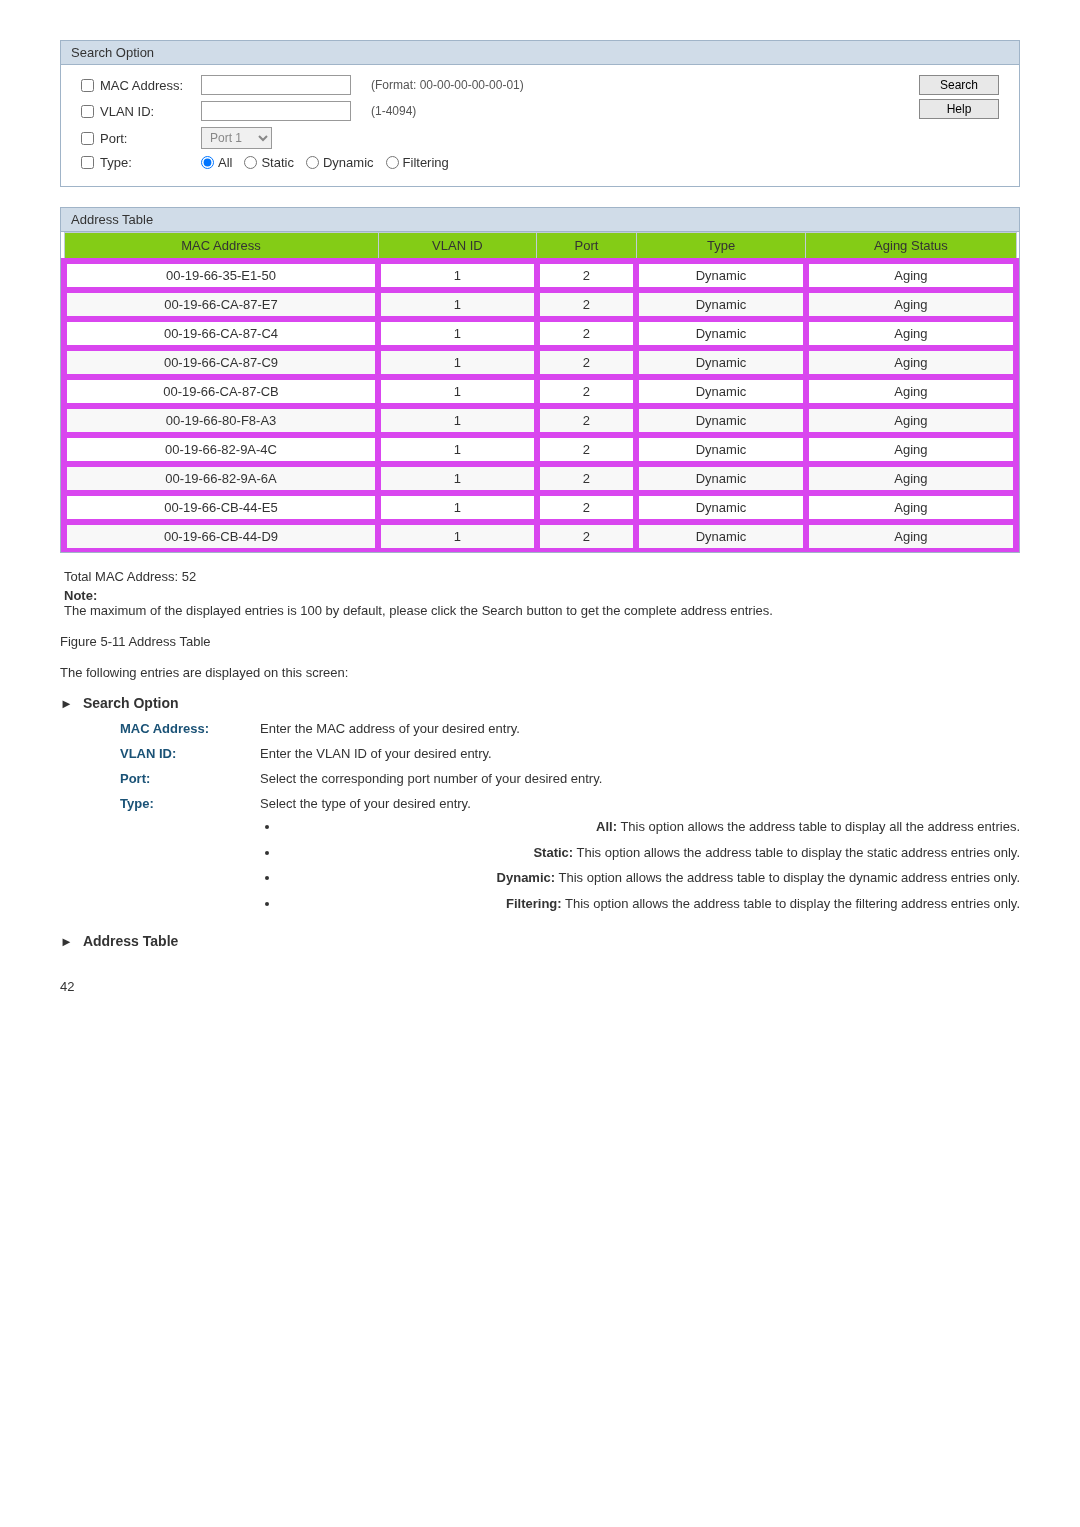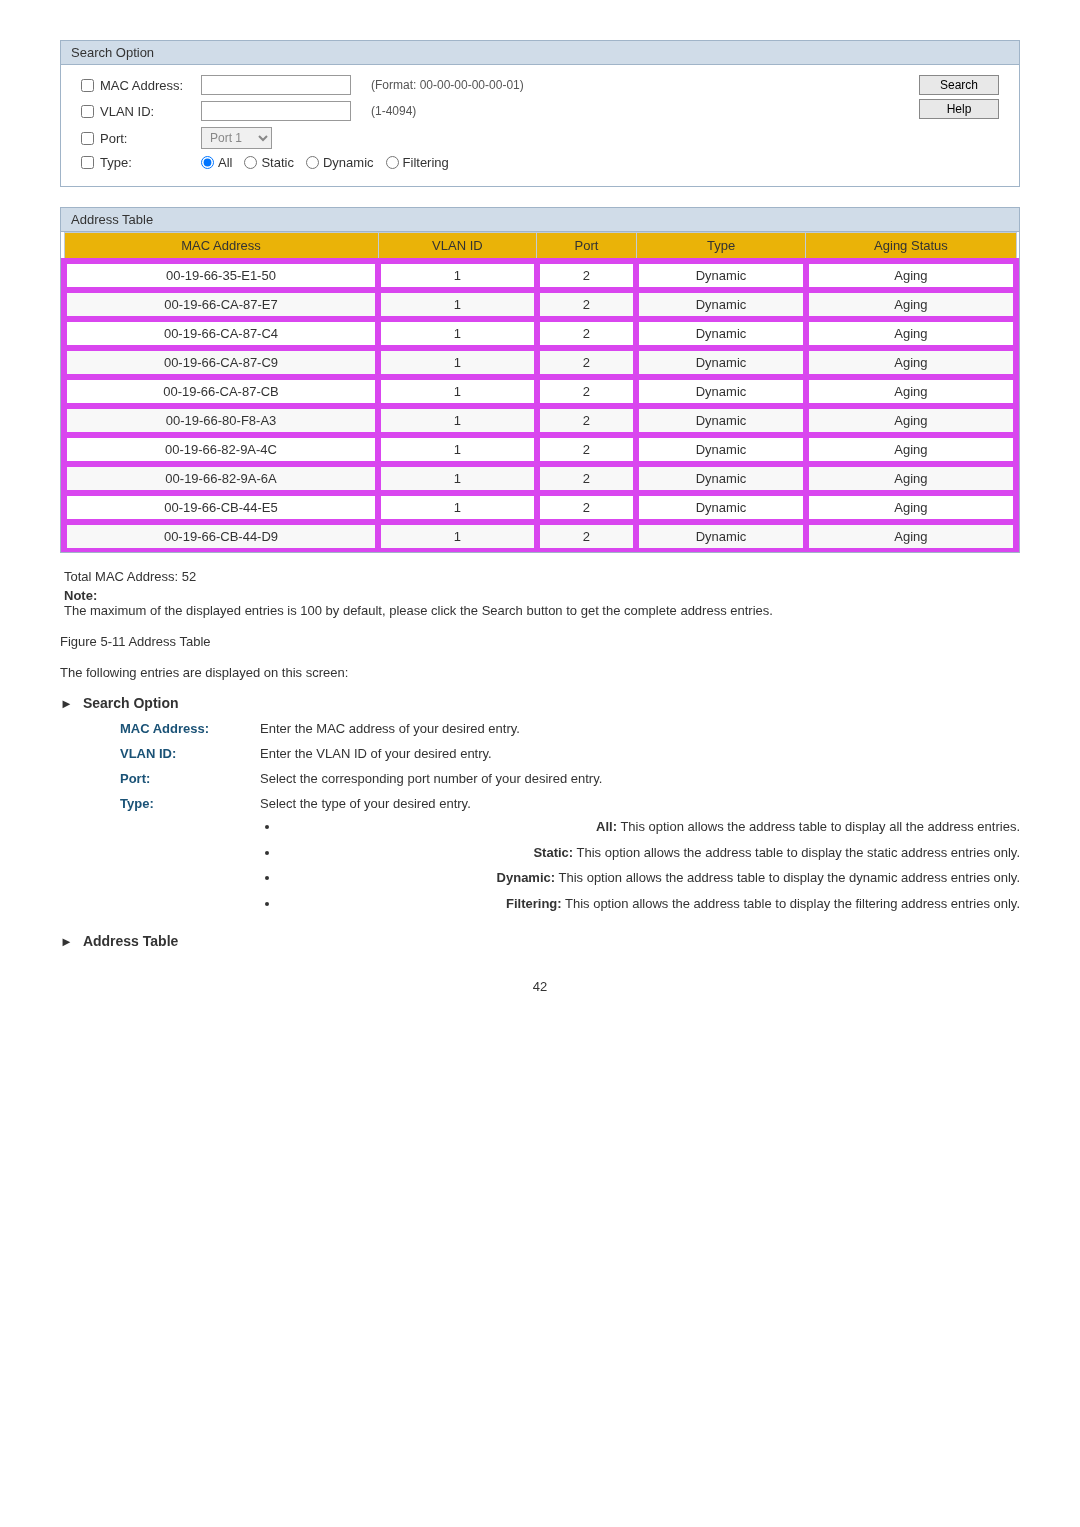--- a/index.html
+++ b/index.html
@@ -115,21 +115,21 @@
       position: relative;
       max-height: 320px;
       overflow-y: auto;
     }
     table {
       width: 100%;
       border-collapse: collapse;
       font-size: 13px;
     }
     table thead th {
-      background: #eab308;
+      background: #84cc16;
       border: 1px solid #c0ccd8;
       padding: 5px 10px;
       text-align: center;
       font-weight: normal;
       color: #333;
     }
     table tbody td {
       border: 6px solid #d946ef;
       padding: 4px 10px;
       text-align: center;
@@ -216,21 +216,21 @@
       margin-bottom: 6px;
       font-size: 13px;
       line-height: 1.5;
     }
     .bullet-list li span.bold {
       font-weight: bold;
     }
 
     
     .page-number {
-      text-align: center;
+      text-align: left;
       margin-top: 30px;
       font-size: 13px;
       color: #333;
     }
 
     
     .address-table-wrapper::-webkit-scrollbar {
       width: 14px;
     }
     .address-table-wrapper::-webkit-scrollbar-track {

